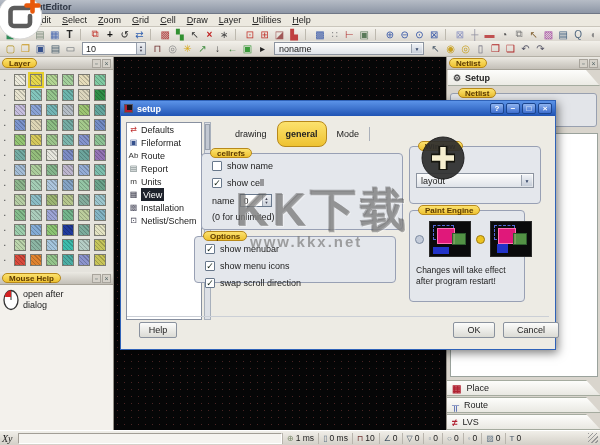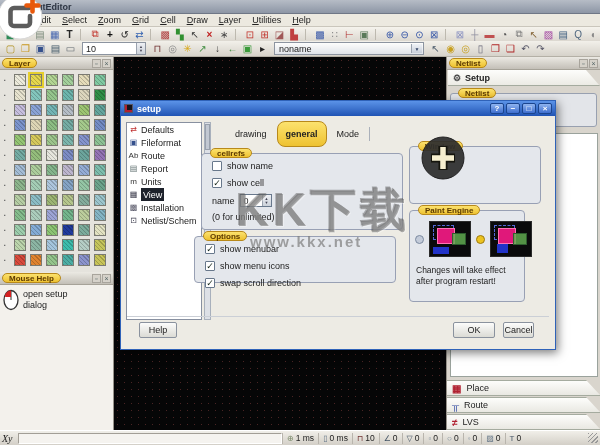--- a/index.html
+++ b/index.html
@@ -137,21 +137,21 @@
   .pr-grn{left:22px;top:11px;width:14px;height:12px;background:rgba(96,170,80,.85);border:1px solid #2f5f2f}
   .pr-blu{left:3px;top:25px;width:16px;height:7px;background:#2233c8}
   .preview.v2 .pr-blu{left:6px;top:22px;width:11px;height:9px}
   .paint-note{position:absolute;left:6px;right:4px;top:54px;font-size:8.5px;line-height:1.25}
   .dlg-sep{position:absolute;left:6px;right:6px;top:200px;border-top:1px solid #cbcfd6}
   .btn{position:absolute;top:206px;height:16px;background:linear-gradient(#fcfcfb,#dbdbd5);
     border:1px solid #8a929e;border-radius:2px;display:inline-flex;align-items:center;
     justify-content:center}
   #btn-help{left:18px;width:38px}
   #btn-ok{left:332px;width:42px}
-  #btn-cancel{left:382px;width:31px}
+  #btn-cancel{left:382px;width:56px}
 
   
   .statusbar{position:absolute;left:0;top:430px;width:600px;height:15px;
     background:linear-gradient(#f1efe9,#d3cfc7);border-top:1px solid #fff;
     display:flex;align-items:center;padding:0 2px;font-size:8.5px}
   .coord{font-family:"Liberation Serif",serif;font-style:italic;font-size:10px;width:16px;flex:none}
   .coordfield{width:264px;height:11px;background:#f5f3ef;border:1px solid #a29e96;
     border-right-color:#fff;border-bottom-color:#fff;flex:none}
   .sfield{display:flex;align-items:center;gap:2px;padding:0 4px;height:11px;
     border-left:1px solid #b9b5ad;white-space:nowrap}
@@ -389,21 +389,21 @@
           <span class="pbtn">▫</span>
           <span class="pbtn">×</span>
         </span>
     </div>
     <div class="mouse-body">
       <svg width="17" height="22">
         <ellipse cx="9" cy="11" rx="7" ry="9.5" fill="#fff" stroke="#333" stroke-width="1.3"></ellipse>
         <path d="M9 1.5 V11" stroke="#333" stroke-width="1"></path>
         <path d="M3 6 A7 9.5 0 0 1 9 1.5 V8 H3.2 Z" fill="#d42222"></path>
       </svg>
-      <span class="mouse-text">open setup dialog</span>
+      <span class="mouse-text">open after dialog</span>
     </div>
   </div>
 
   <div class="net-panel">
     <div class="panel-header">
       <span class="oval">Netlist</span>
       <span class="panel-btns">
           <span class="pbtn">▫</span>
           <span class="pbtn">×</span>
         </span>
@@ -530,20 +530,24 @@
             </label>
             <label class="chk">
               <span class="box">✓</span>
               <span>swap scroll direction</span>
             </label>
           </div>
       </div>
 
       <div class="grp" id="grp-window">
         <span class="oval">Window</span>
+        <span class="combo" id="win-combo">
+          <span>layout</span>
+          <span class="drop">▼</span>
+        </span>
       </div>
 
       <div class="grp" id="grp-paint">
         <span class="oval">Paint Engine</span>
         <div class="paint-row" id="paint-row">
             <span class="radio"></span>
             <span class="preview v1">
               <i class="pr-dash"></i>
               <i class="pr-mag"></i>
               <i class="pr-grn"></i>

